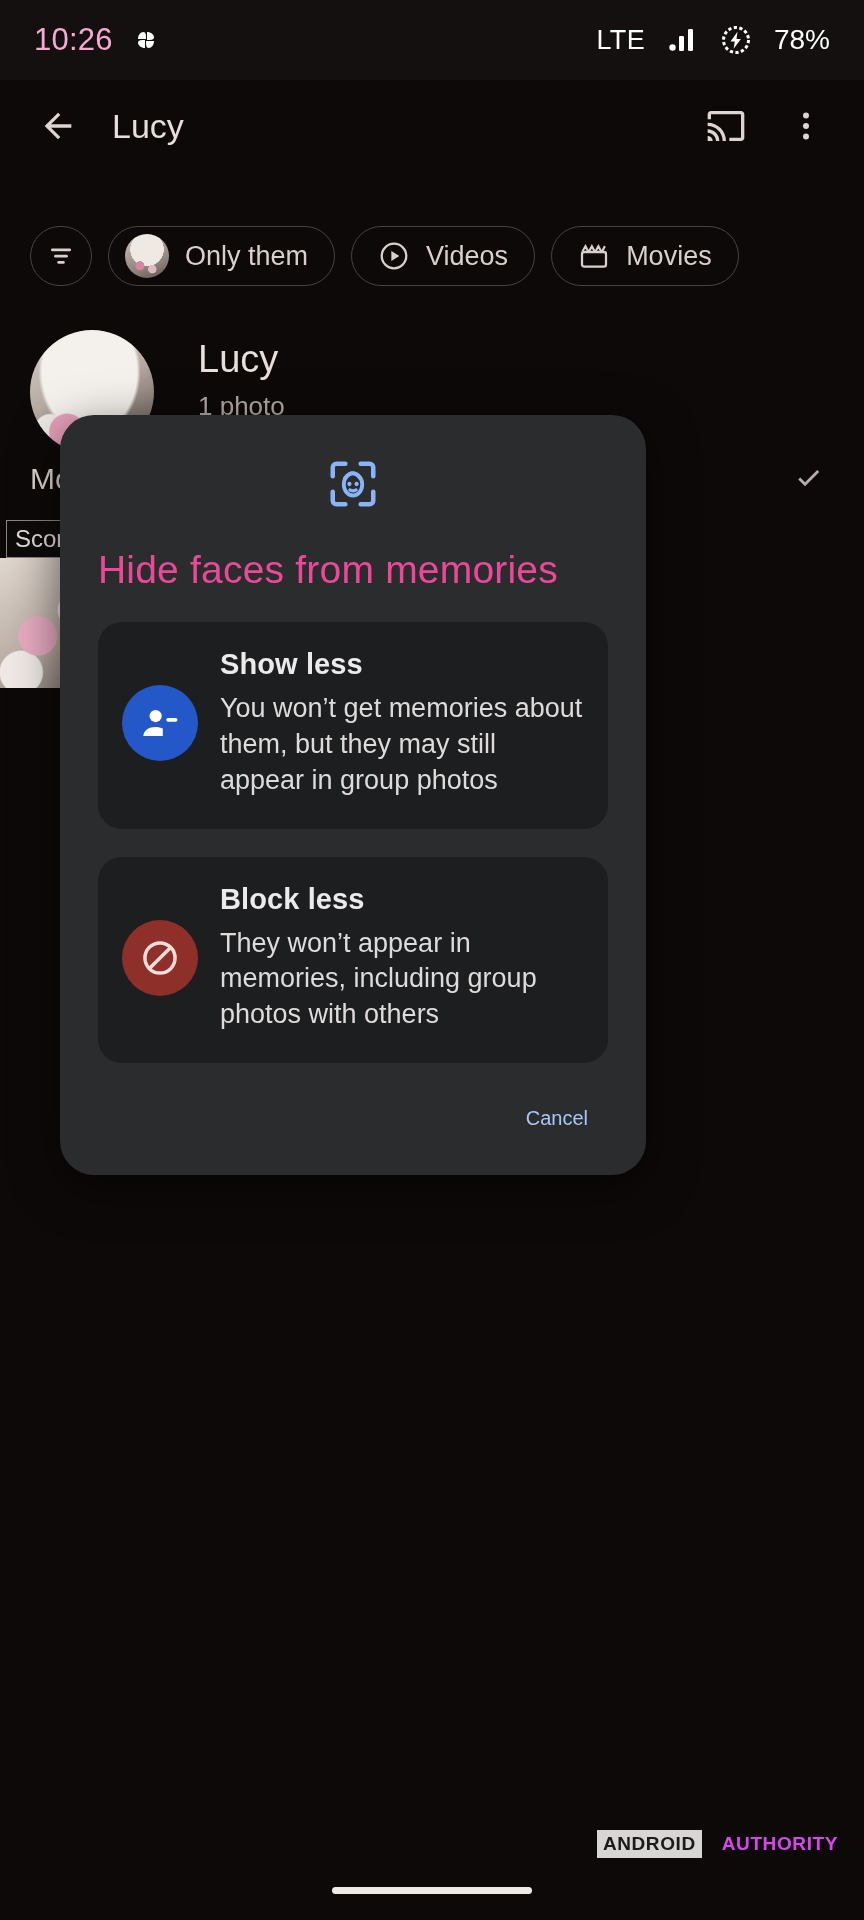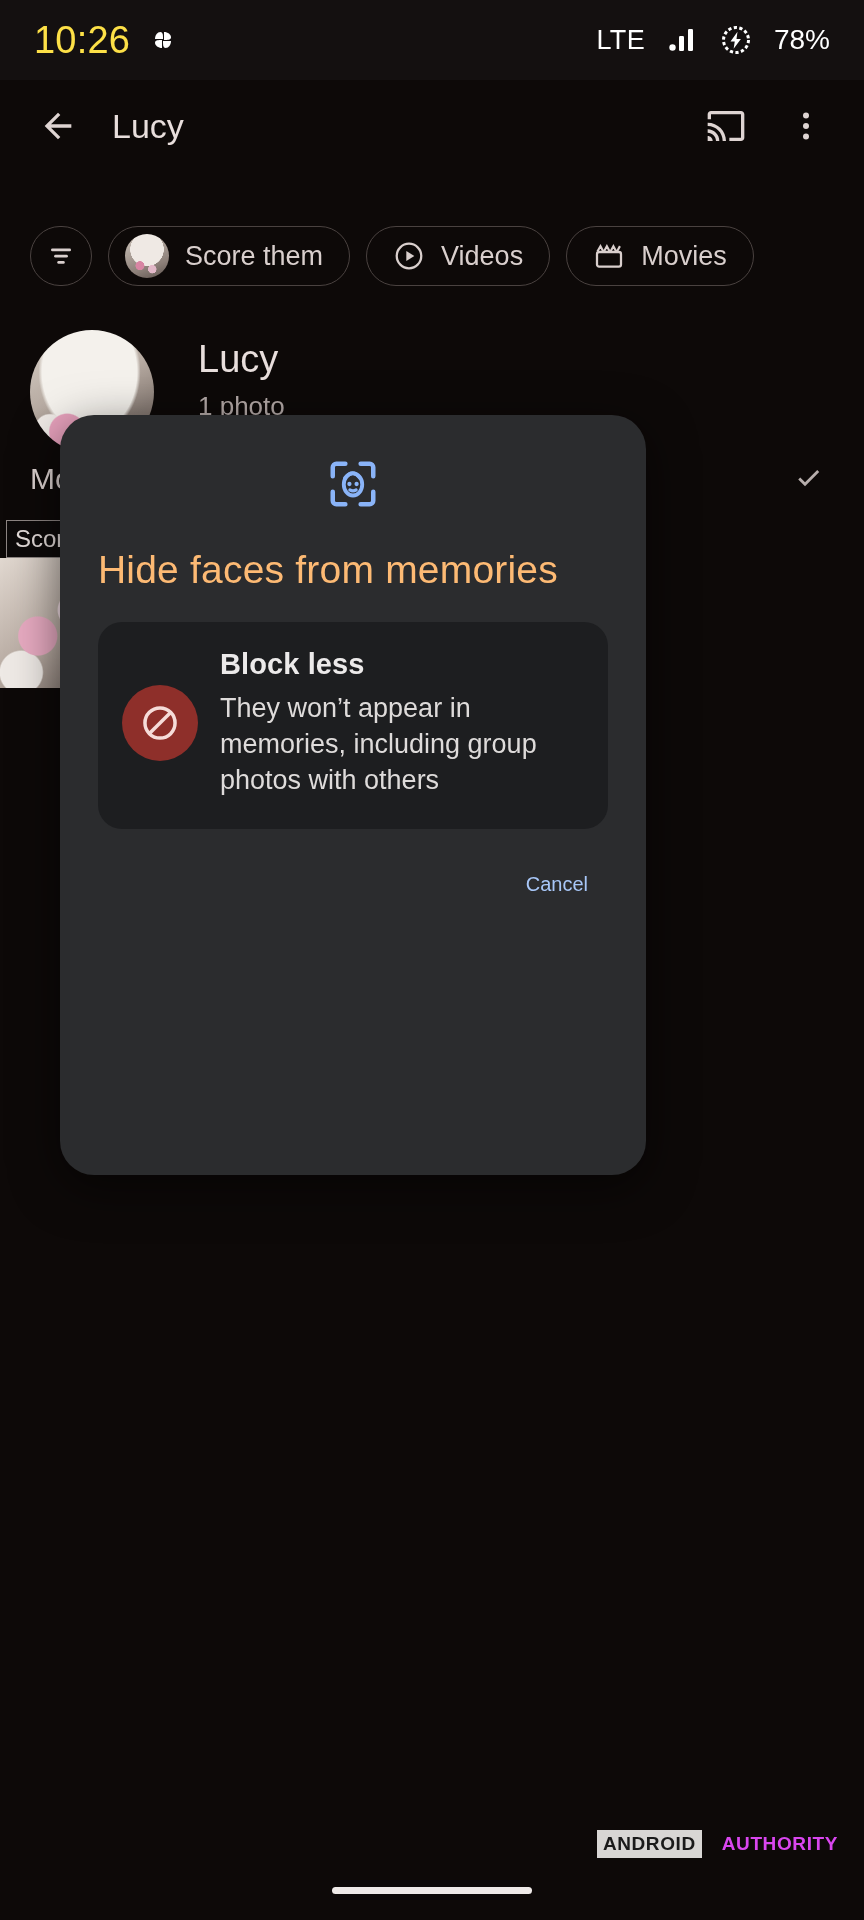--- a/index.html
+++ b/index.html
@@ -19,21 +19,21 @@
   
   #status-bar {
     position: absolute; top: 0; left: 0;
     width: 864px; height: 80px;
     background: #141010;
     display: flex; align-items: center;
     padding: 0 34px;
     color: #ffffff;
   }
   .sb-left { display: flex; align-items: center; gap: 18px; }
-  .sb-time { font-size: 38px; font-weight: 500; letter-spacing: .2px; color:#fde047; }
+  .sb-time { font-size: 31px; font-weight: 500; letter-spacing: .2px; color:#f9a8d4; }
   .sb-right { margin-left: auto; display: flex; align-items: center; gap: 23px; }
   .sb-lte { font-size: 27px; font-weight: 500; letter-spacing: .3px; }
   .sb-pct { font-size: 28px; font-weight: 500; }
   .icon-svg { display:block; }
 
   
   #app-bar {
     position: absolute; top: 80px; left: 0;
     width: 864px; height: 92px;
     display: flex; align-items: center;
@@ -132,21 +132,21 @@
     width: 586px; height: 760px;
     background: #2b2c2e;
     border-radius: 34px;
     padding: 0 38px;
     box-shadow: 0 12px 48px rgba(0,0,0,.55);
   }
   #dialog-icon { display:flex; justify-content:center; padding-top: 42px; }
   #dialog-title {
     margin-top: 36px;
     font-size: 39px;
-    color: #fdba74;
+    color: #ec4899;
     line-height: 1.2;
     font-weight: 400;
     letter-spacing: .2px;
   }
   .option-card {
     margin-top: 28px;
     background: #1d1e20;
     border-radius: 24px;
     padding: 26px 24px 30px 24px;
     display: flex;
@@ -267,21 +267,21 @@
         <svg class="icon-svg" width="30" height="30" viewBox="0 0 24 24">
           <rect x="4" y="6" width="16" height="2.2" rx="1.1" fill="#d9cfcd"></rect>
           <rect x="6.5" y="11" width="11" height="2.2" rx="1.1" fill="#d9cfcd"></rect>
           <rect x="9" y="16" width="6" height="2.2" rx="1.1" fill="#d9cfcd"></rect>
         </svg>
       </span>
     </div>
 
     <div class="chip">
       <span class="chip-avatar"></span>
-      <span>Score them</span>
+      <span>Only them</span>
     </div>
 
     <div class="chip">
       <span>
         <svg class="icon-svg" width="32" height="32" viewBox="0 0 24 24">
           <circle cx="12" cy="12" r="9.2" fill="none" stroke="#d9cfcd" stroke-width="1.7"></circle>
           <path d="M10 8.2 16 12l-6 3.8z" fill="#d9cfcd"></path>
         </svg>
       </span>
       <span>Videos</span>
@@ -329,20 +329,35 @@
         <ellipse cx="12" cy="12.2" rx="4.1" ry="4.9" fill="none" stroke="#8ab4f8" stroke-width="1.7"></ellipse>
         <path d="M8.4 9.4c1.3-1.6 2.4-2.2 3.4-2.2s2.2.7 3.4 2.2" fill="none" stroke="#8ab4f8" stroke-width="1.7" stroke-linecap="round"></path>
         <circle cx="10.4" cy="12" r=".95" fill="#8ab4f8"></circle>
         <circle cx="13.6" cy="12" r=".95" fill="#8ab4f8"></circle>
         <path d="M10.6 14.6c.9.6 1.9.6 2.8 0" fill="none" stroke="#8ab4f8" stroke-width="1.4" stroke-linecap="round"></path>
       </svg>
     </div>
 
     <div id="dialog-title">Hide faces from memories</div>
 
+    <div class="option-card">
+      <div class="option-icon-wrap">
+        <div class="opt-circle blue">
+          <svg class="icon-svg" width="42" height="42" viewBox="0 0 24 24">
+            <circle cx="9.5" cy="8" r="3.5" fill="#ffffff"></circle>
+            <path d="M2.5 19.4c0-3.2 3.3-5.1 7-5.1 1.5 0 2.9.3 4.1.9v4.2z" fill="#ffffff"></path>
+            <rect x="15.6" y="9.1" width="6.4" height="2.2" rx="1.1" fill="#ffffff"></rect>
+          </svg>
+        </div>
+      </div>
+      <div class="option-body">
+        <div class="option-title">Show less</div>
+        <div class="option-desc">You won’t get memories about them, but they may still appear in group photos</div>
+      </div>
+    </div>
 
     <div class="option-card">
       <div class="option-icon-wrap">
         <div class="opt-circle red">
           <svg class="icon-svg" width="42" height="42" viewBox="0 0 24 24">
             <circle cx="12" cy="12" r="8.6" fill="none" stroke="#f6dcd9" stroke-width="2"></circle>
             <line x1="6.1" y1="17.9" x2="17.9" y2="6.1" stroke="#f6dcd9" stroke-width="2"></line>
           </svg>
         </div>
       </div>

